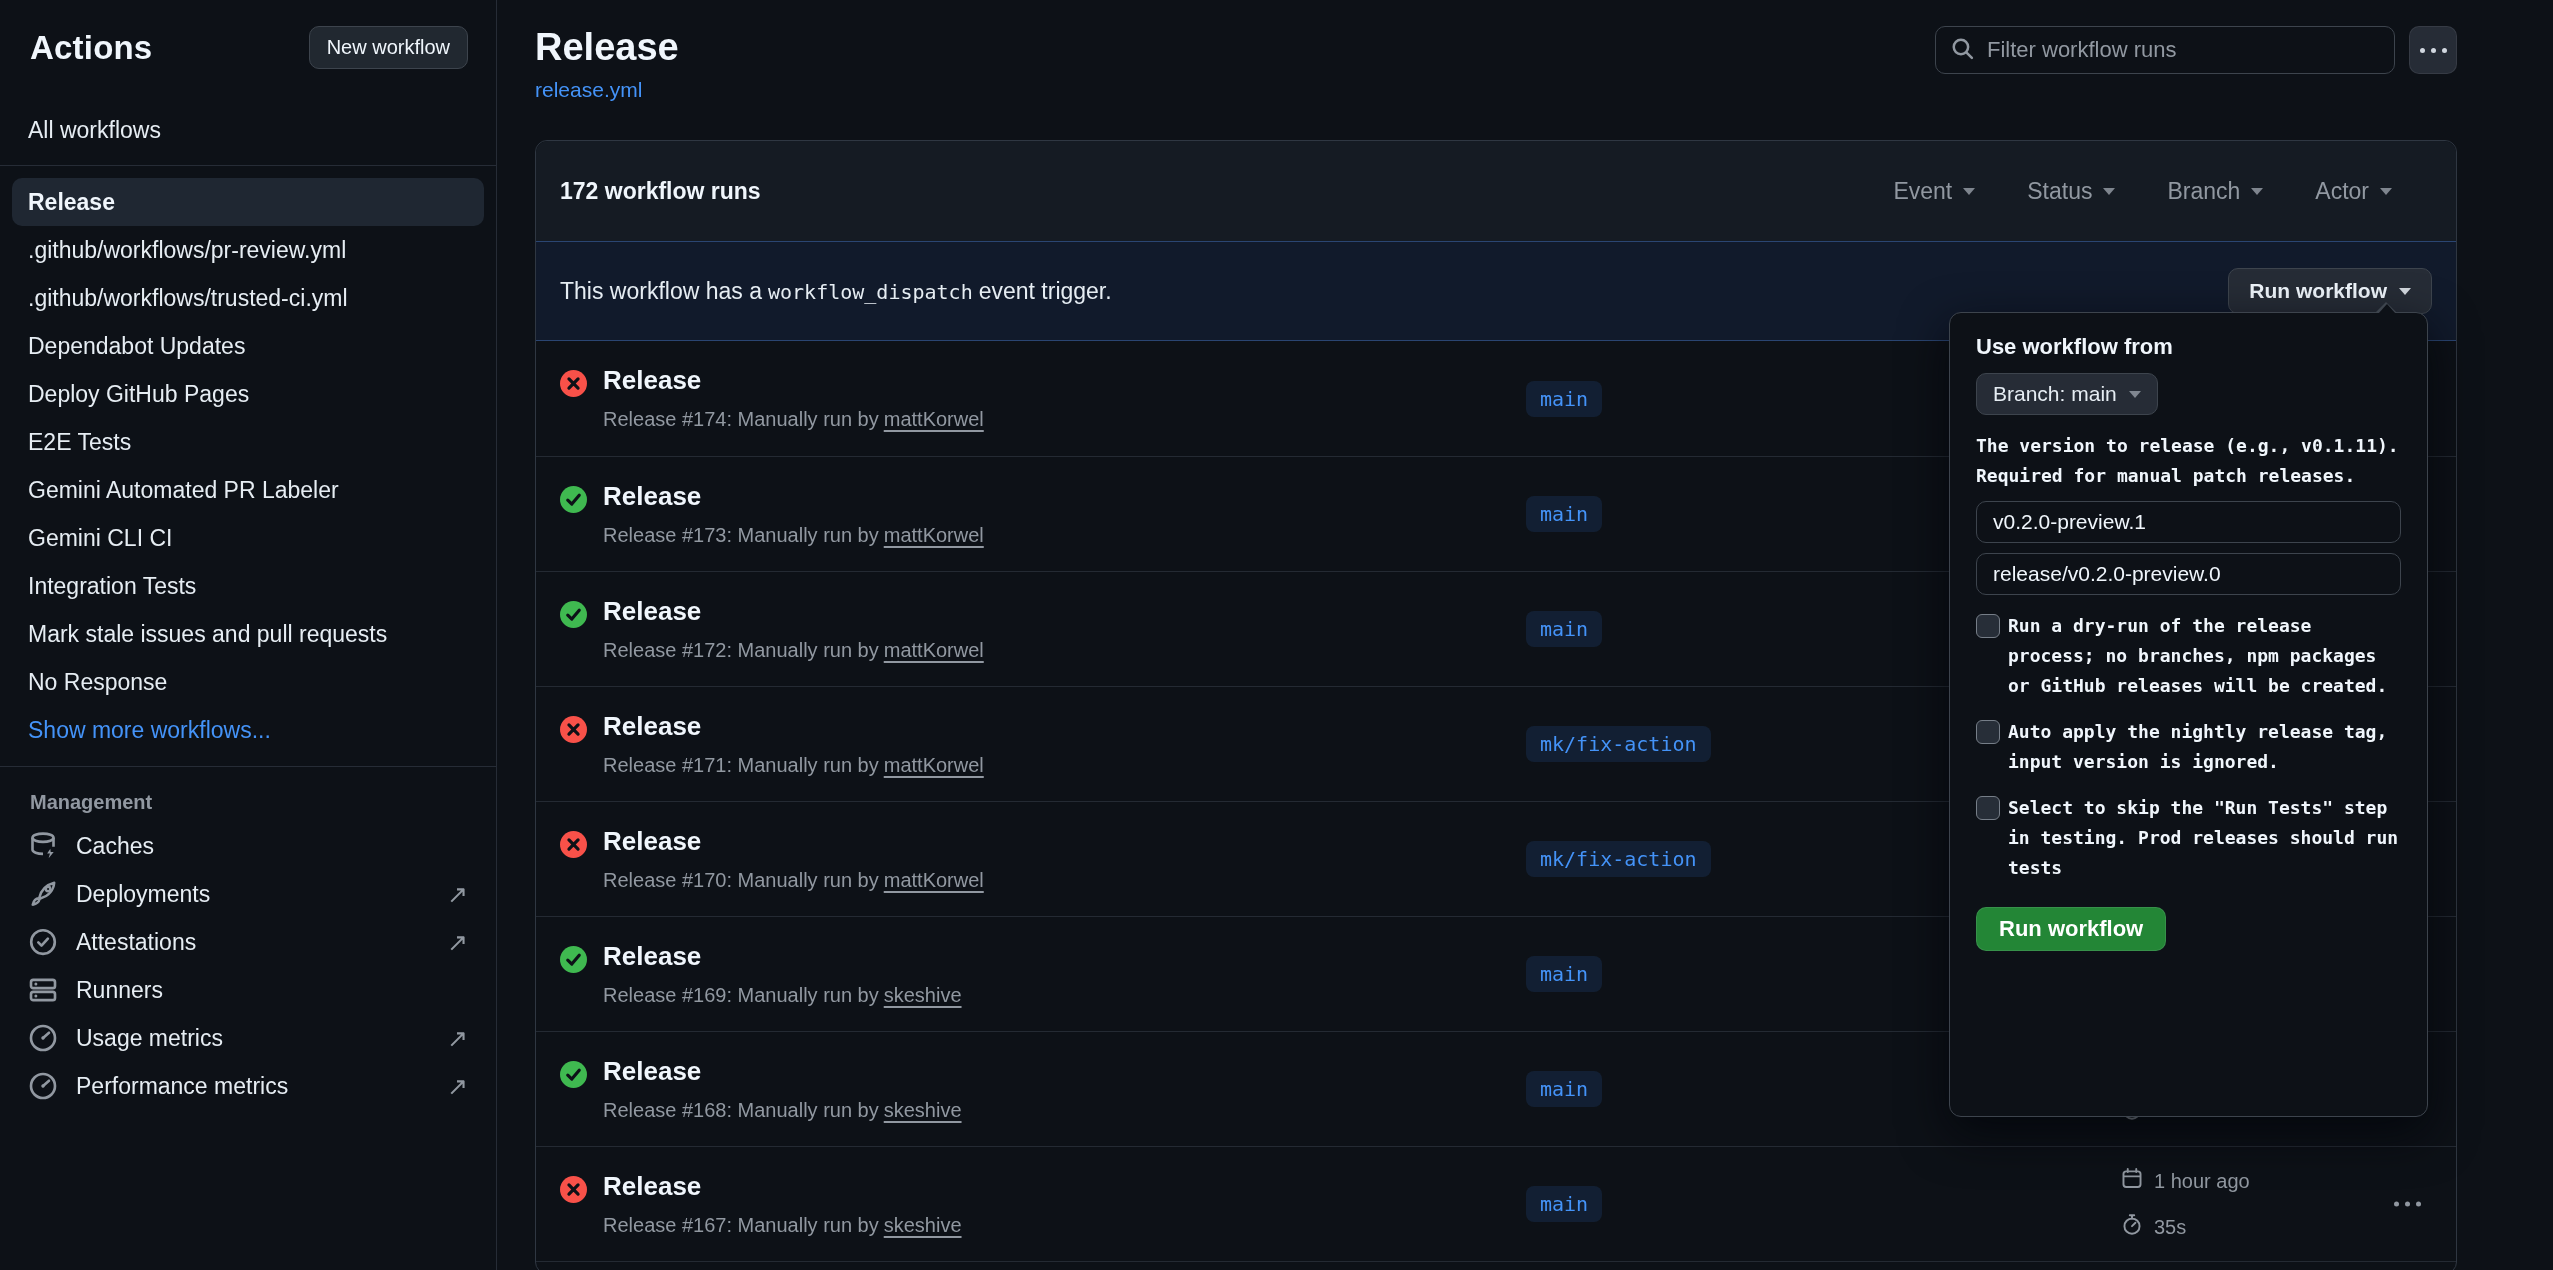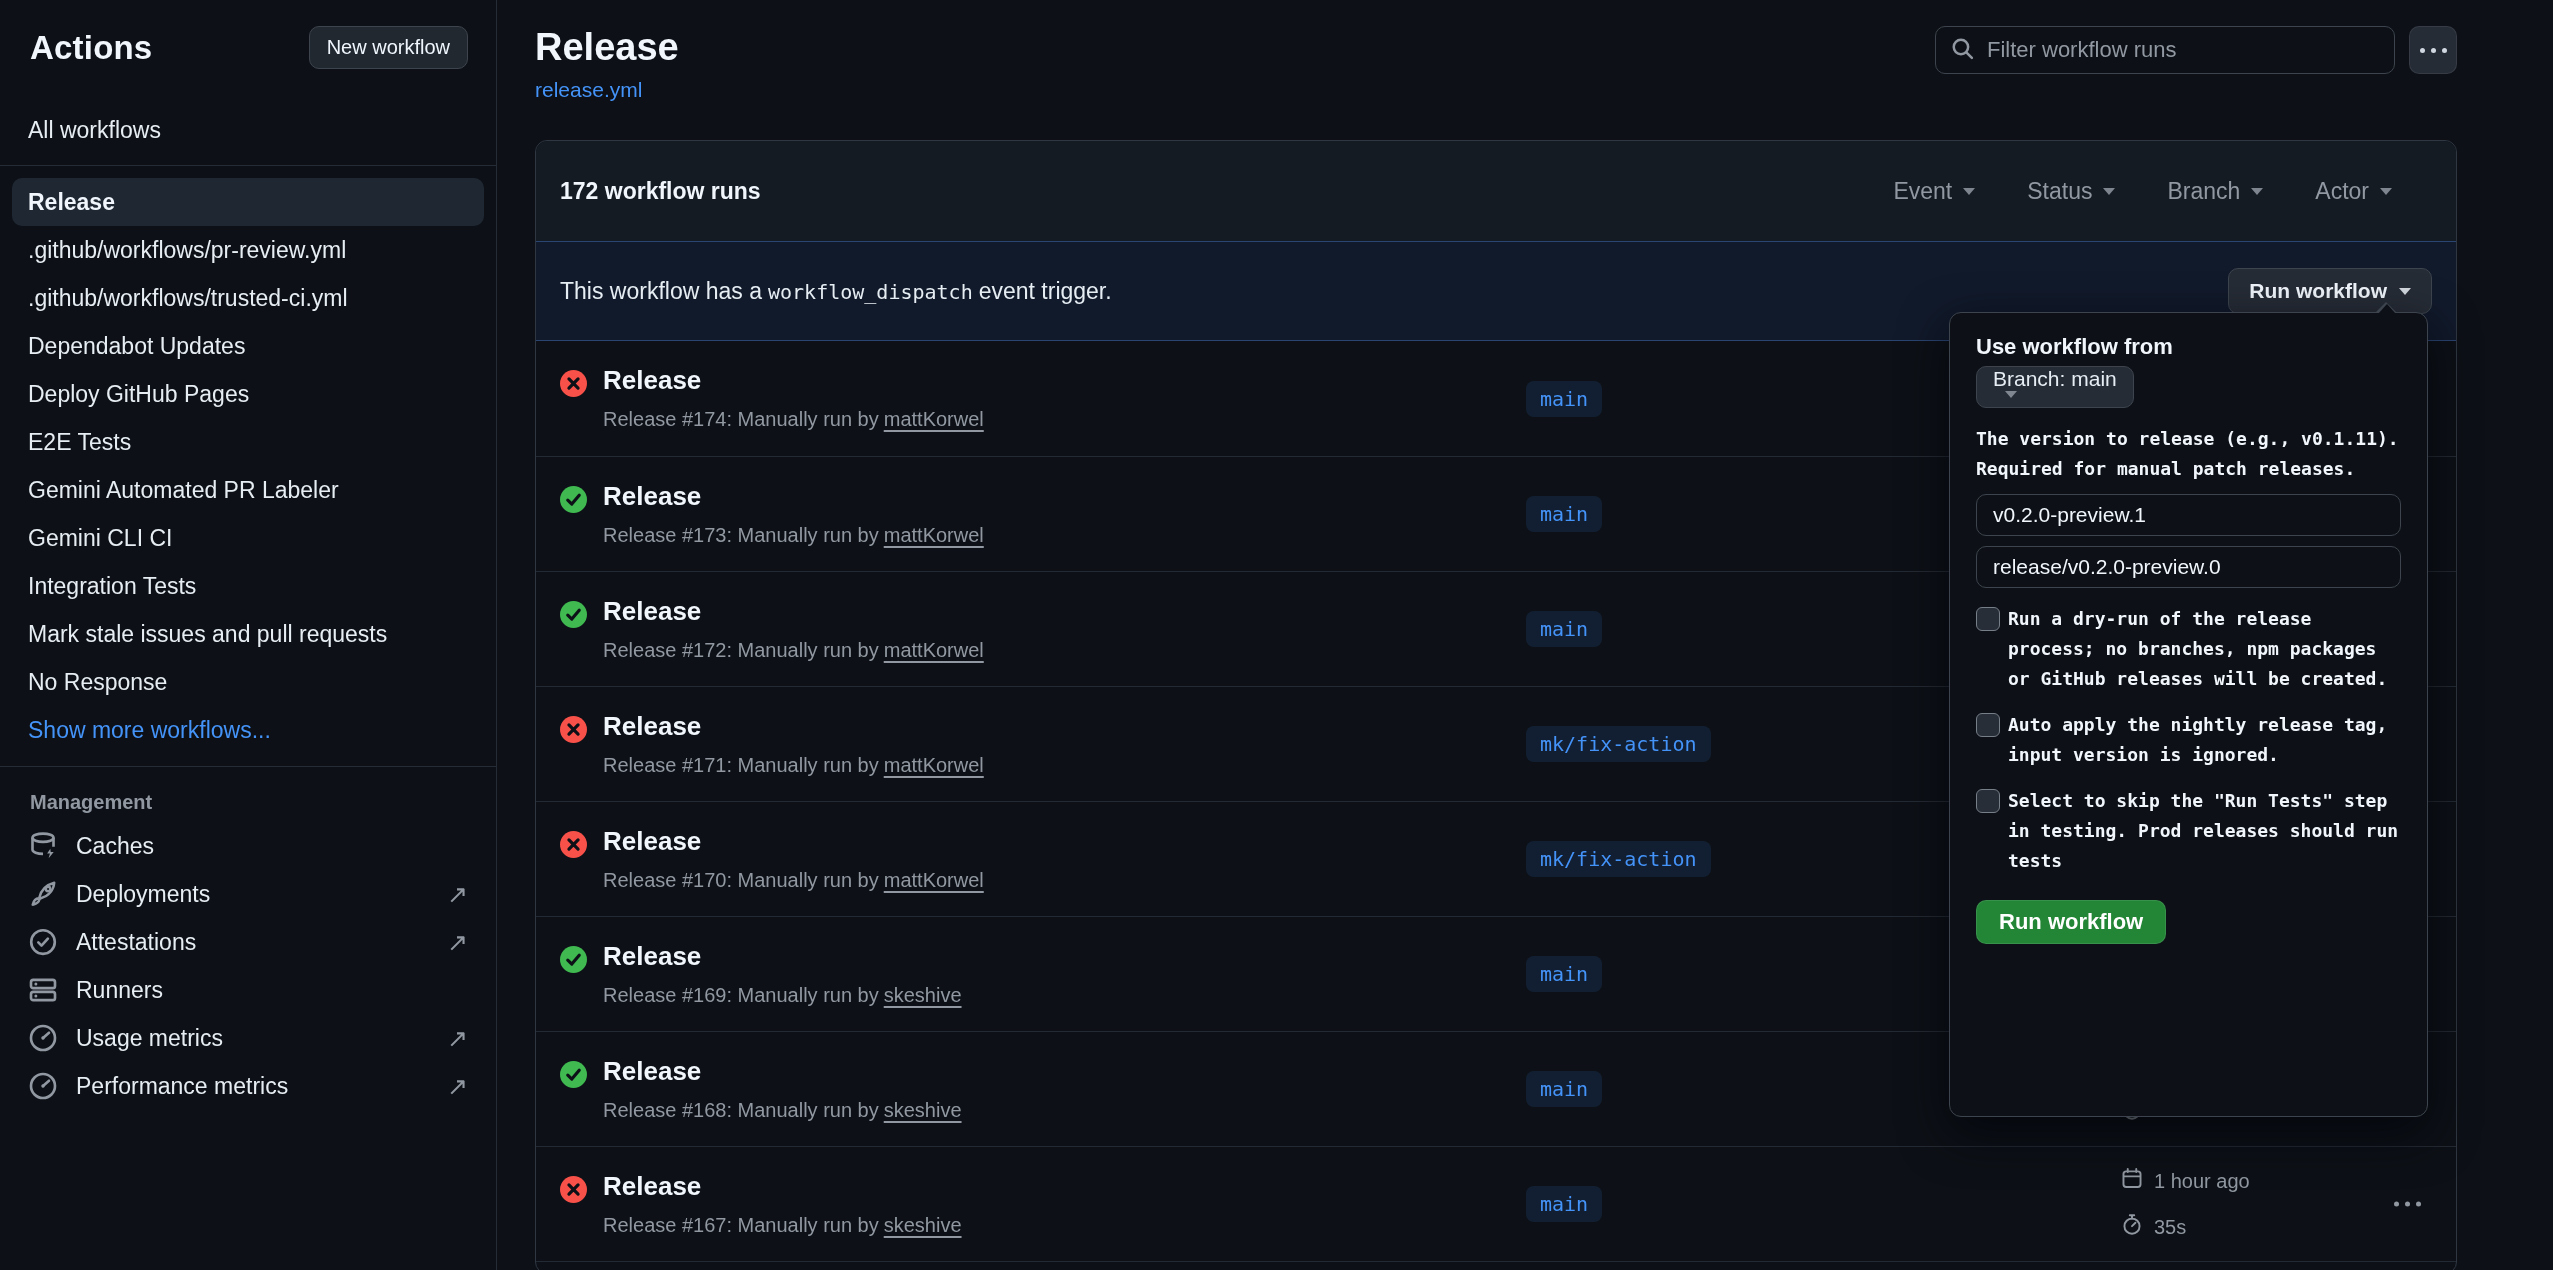--- a/index.html
+++ b/index.html
@@ -70,21 +70,21 @@
   .meta-line{display:flex;align-items:center;gap:11px;}
   .meta-line svg{width:22px;height:22px;}
   .row-kebab{position:absolute;left:1850px;top:50%;transform:translateY(-50%);background:none;border:none;cursor:pointer;padding:8px;}
   .row-kebab .dots i{background:var(--muted);}
 
   
   .popup{position:absolute;left:1949px;top:312px;width:479px;height:805px;background:var(--bg);border:1px solid var(--btn-border);border-radius:12px;padding:22px 26px;z-index:30;box-shadow:0 16px 48px rgba(1,4,9,.75);}
   .popup::before{content:"";position:absolute;top:-11px;right:30px;border:11px solid transparent;border-bottom:11px solid var(--btn-border);border-top:none;}
   .popup::after{content:"";position:absolute;top:-9px;right:31.5px;border:9.5px solid transparent;border-bottom:10px solid var(--bg);border-top:none;}
   .popup-heading{font-size:22px;font-weight:600;color:var(--fg-bright);line-height:24px;}
-  .branch-btn{margin-top:7px;display:inline-flex;align-items:flex-start;background:var(--btn);border:1px solid var(--btn-border);border-radius:10px;height:42px;padding:0 16px;font-size:21px;color:var(--fg);font-family:inherit;cursor:pointer;flex-direction:column;}
+  .branch-btn{margin-top:14px;display:inline-flex;align-items:center;background:var(--btn);border:1px solid var(--btn-border);border-radius:10px;height:42px;padding:0 16px;font-size:21px;color:var(--fg);font-family:inherit;cursor:pointer;}
   .branch-btn .caret{border-top-width:7px;margin-left:12px;color:var(--muted);}
   .field-label{margin-top:16px;font-family:"DejaVu Sans Mono",monospace;font-weight:700;font-size:18px;line-height:30px;color:var(--fg-bright);}
   .required-star{color:var(--danger);margin-left:8px;}
   .popup-input{margin-top:10px;width:100%;height:42px;background:var(--bg);border:1px solid var(--btn-border);border-radius:10px;color:var(--fg-bright);font-size:21px;padding:0 16px;font-family:"Liberation Sans",sans-serif;outline:none;}
   .cb-row{display:flex;gap:8px;margin-top:16px;align-items:flex-start;cursor:pointer;}
   .checkbox{width:24px;height:24px;background:#272e38;border:1.5px solid #767e88;border-radius:6px;flex:none;margin-top:3px;}
   .cb-label{font-family:"DejaVu Sans Mono",monospace;font-weight:700;font-size:18px;line-height:30px;color:var(--fg-bright);width:395px;}
   .btn-run-green{margin-top:24px;background:var(--green);border:1px solid rgba(240,246,252,.1);color:#fff;height:44px;padding:0 22px;font-size:22px;font-weight:600;border-radius:10px;font-family:inherit;cursor:pointer;}
 </style>
 </head>

